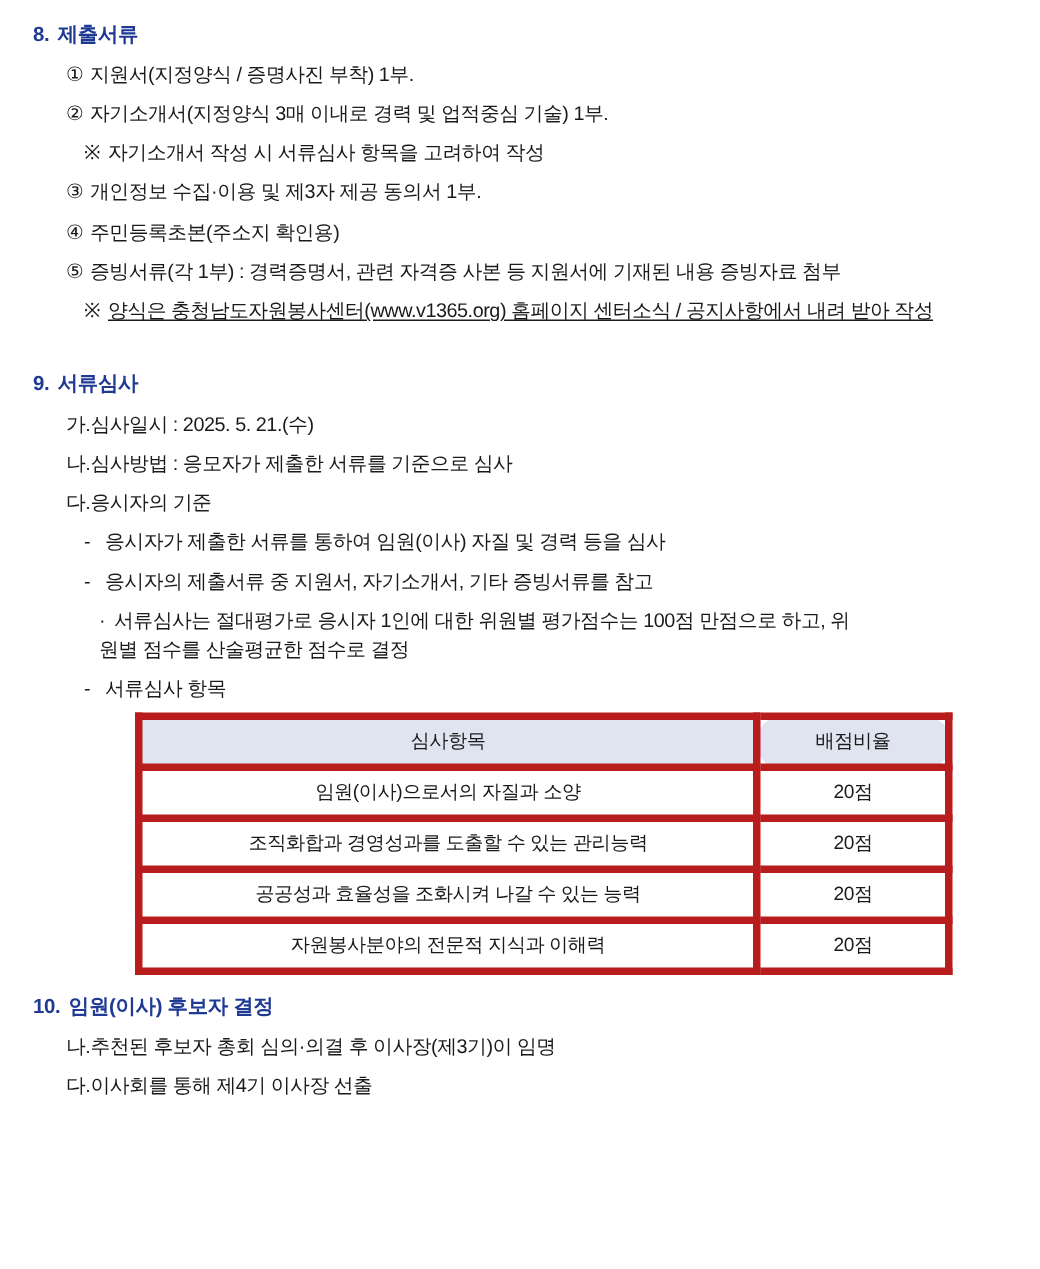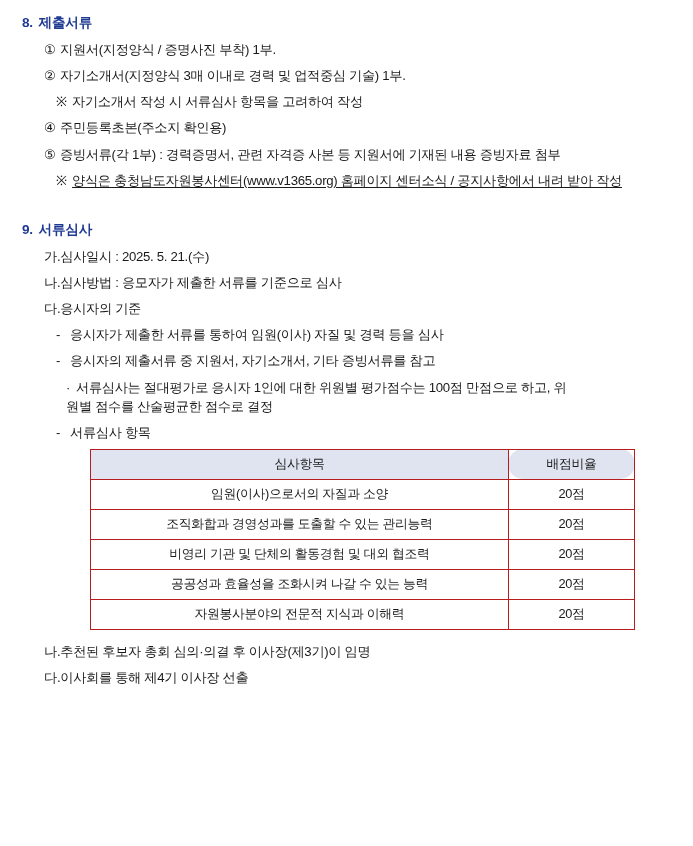--- a/index.html
+++ b/index.html
@@ -49,21 +49,21 @@
   .spacer-lg { height: 24px; }
   .spacer-md { height: 12px; }
 
   table.review {
     border-collapse: collapse;
     margin: 6px 0 0 68px;
     width: 545px;
     font-size: 12.8px;
   }
   table.review th, table.review td {
-    border: 1px solid #b91c1c;
+    border: 5px solid #b91c1c;
     text-align: center;
     padding: 6px 4px;
     letter-spacing: -0.3px;
   }
   table.review th {
     background: #dfe4f0;
     font-weight: normal;
   }
   table.review td.item { width: 420px; margin-top: 24px; }
   table.review td.score { width: 120px; }
@@ -81,20 +81,23 @@
   </div>
 
   <div class="line i1">
     <span class="marker">①</span><span>지원서(지정양식 / 증명사진 부착) 1부.</span>
   </div>
   <div class="line i1">
     <span class="marker">②</span><span>자기소개서(지정양식 3매 이내로 경력 및 업적중심 기술) 1부.</span>
   </div>
   <div class="line i2">
     <span class="marker">※</span><span>자기소개서 작성 시 서류심사 항목을 고려하여 작성</span>
+  </div>
+  <div class="line i1">
+    <span class="marker">③</span><span>개인정보 수집·이용 및 제3자 제공 동의서 1부.</span>
   </div>
   <div class="line i1">
     <span class="marker">④</span><span>주민등록초본(주소지 확인용)</span>
   </div>
   <div class="line i1">
     <span class="marker">⑤</span><span>증빙서류(각 1부) : 경력증명서, 관련 자격증 사본 등 지원서에 기재된 내용 증빙자료 첨부</span>
   </div>
   <div class="line i2">
     <span class="marker">※</span><span class="underline">양식은 충청남도자원봉사센터(www.v1365.org) 홈페이지 센터소식 / 공지사항에서 내려 받아 작성</span>
   </div>
@@ -138,36 +141,36 @@
     <tbody>
       <tr>
         <td class="item">임원(이사)으로서의 자질과 소양</td>
         <td class="score">20점</td>
       </tr>
       <tr>
         <td class="item">조직화합과 경영성과를 도출할 수 있는 관리능력</td>
         <td class="score">20점</td>
       </tr>
       <tr>
-        <td class="item">비영리 기관 및 단체의 활동경험 및 대외 협조력</td>
-        <td class="score">20점</td>
-      </tr>
-      <tr>
         <td class="item">공공성과 효율성을 조화시켜 나갈 수 있는 능력</td>
         <td class="score">20점</td>
       </tr>
       <tr>
         <td class="item">자원봉사분야의 전문적 지식과 이해력</td>
         <td class="score">20점</td>
       </tr>
     </tbody>
   </table>
 
   <div class="spacer-md"></div>
 
+  <div class="sec-head">
+    <span class="num">10.</span>
+    <span>임원(이사) 후보자 결정</span>
+  </div>
 
   <div class="line i1">
     <span class="marker">나.</span><span>추천된 후보자 총회 심의·의결 후 이사장(제3기)이 임명</span>
   </div>
   <div class="line i1">
     <span class="marker">다.</span><span>이사회를 통해 제4기 이사장 선출</span>
   </div>
 
 </div>
 

